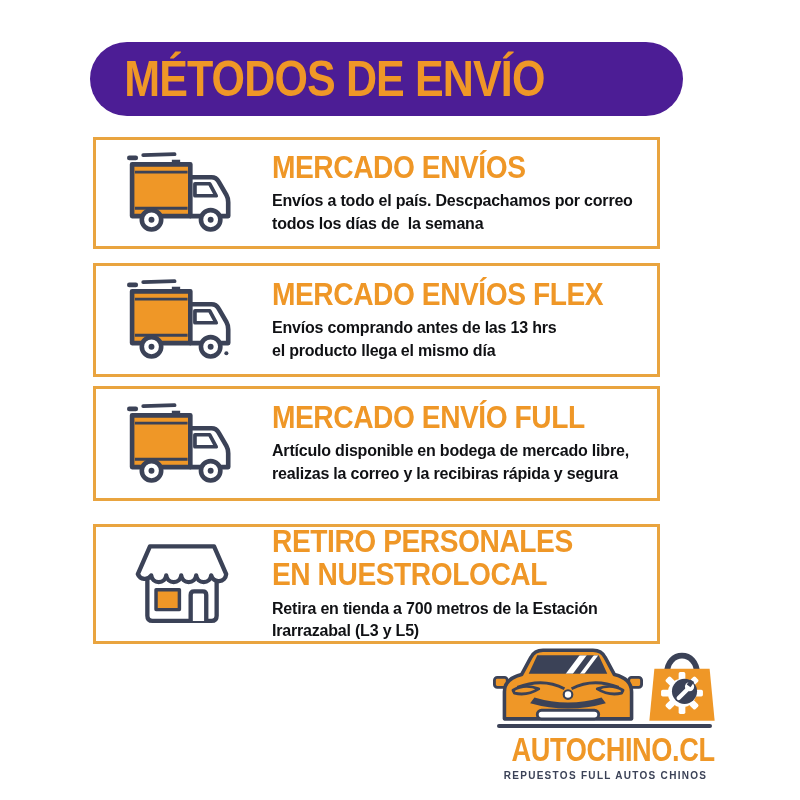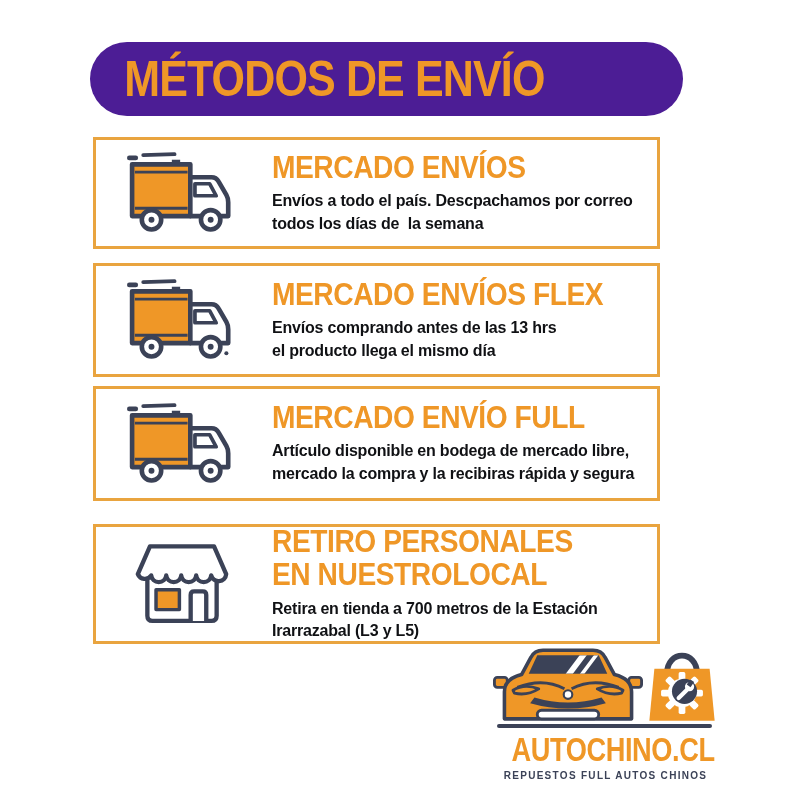--- a/index.html
+++ b/index.html
@@ -134,21 +134,21 @@
           <circle cx="33" cy="77" r="10.5" fill="#fff"></circle>
           <circle cx="33" cy="77" r="3.2" fill="#3b4257" stroke="none"></circle>
           <circle cx="97" cy="77" r="10.5" fill="#fff"></circle>
           <circle cx="97" cy="77" r="3.2" fill="#3b4257" stroke="none"></circle>
         </g>
       </svg>
     </div>
     <div class="texts">
       <h2 class="method-title">MERCADO ENVÍO FULL</h2>
       <p class="method-desc">Artículo disponible en bodega de mercado libre,
-mercado la compra y la recibiras rápida y segura</p>
+realizas la correo y la recibiras rápida y segura</p>
     </div>
   </section>
 
   <section class="method-box box-4">
     <div class="icon-wrap">
       <svg viewBox="0 0 120 112" style="width:104px;height:97px;">
         <g fill="#fff" stroke="#3b4257" stroke-width="5" stroke-linejoin="round">
           <path d="M20 50 V92 Q20 98 26 98 H94 Q100 98 100 92 V50"></path>
           <path d="M23 12 H97 L111 44 A8.8 8.8 0 0 1 93.7 45.5 A8.7 8.7 0 0 1 76.4 45.5 A8.7 8.7 0 0 1 59.1 45.5 A8.7 8.7 0 0 1 41.8 45.5 A8.7 8.7 0 0 1 24.5 45.5 A8.8 8.8 0 0 1 9 44 Z"></path>
           <path d="M70 98 V68 Q70 64 74 64 H84 Q88 64 88 68 V98"></path>

